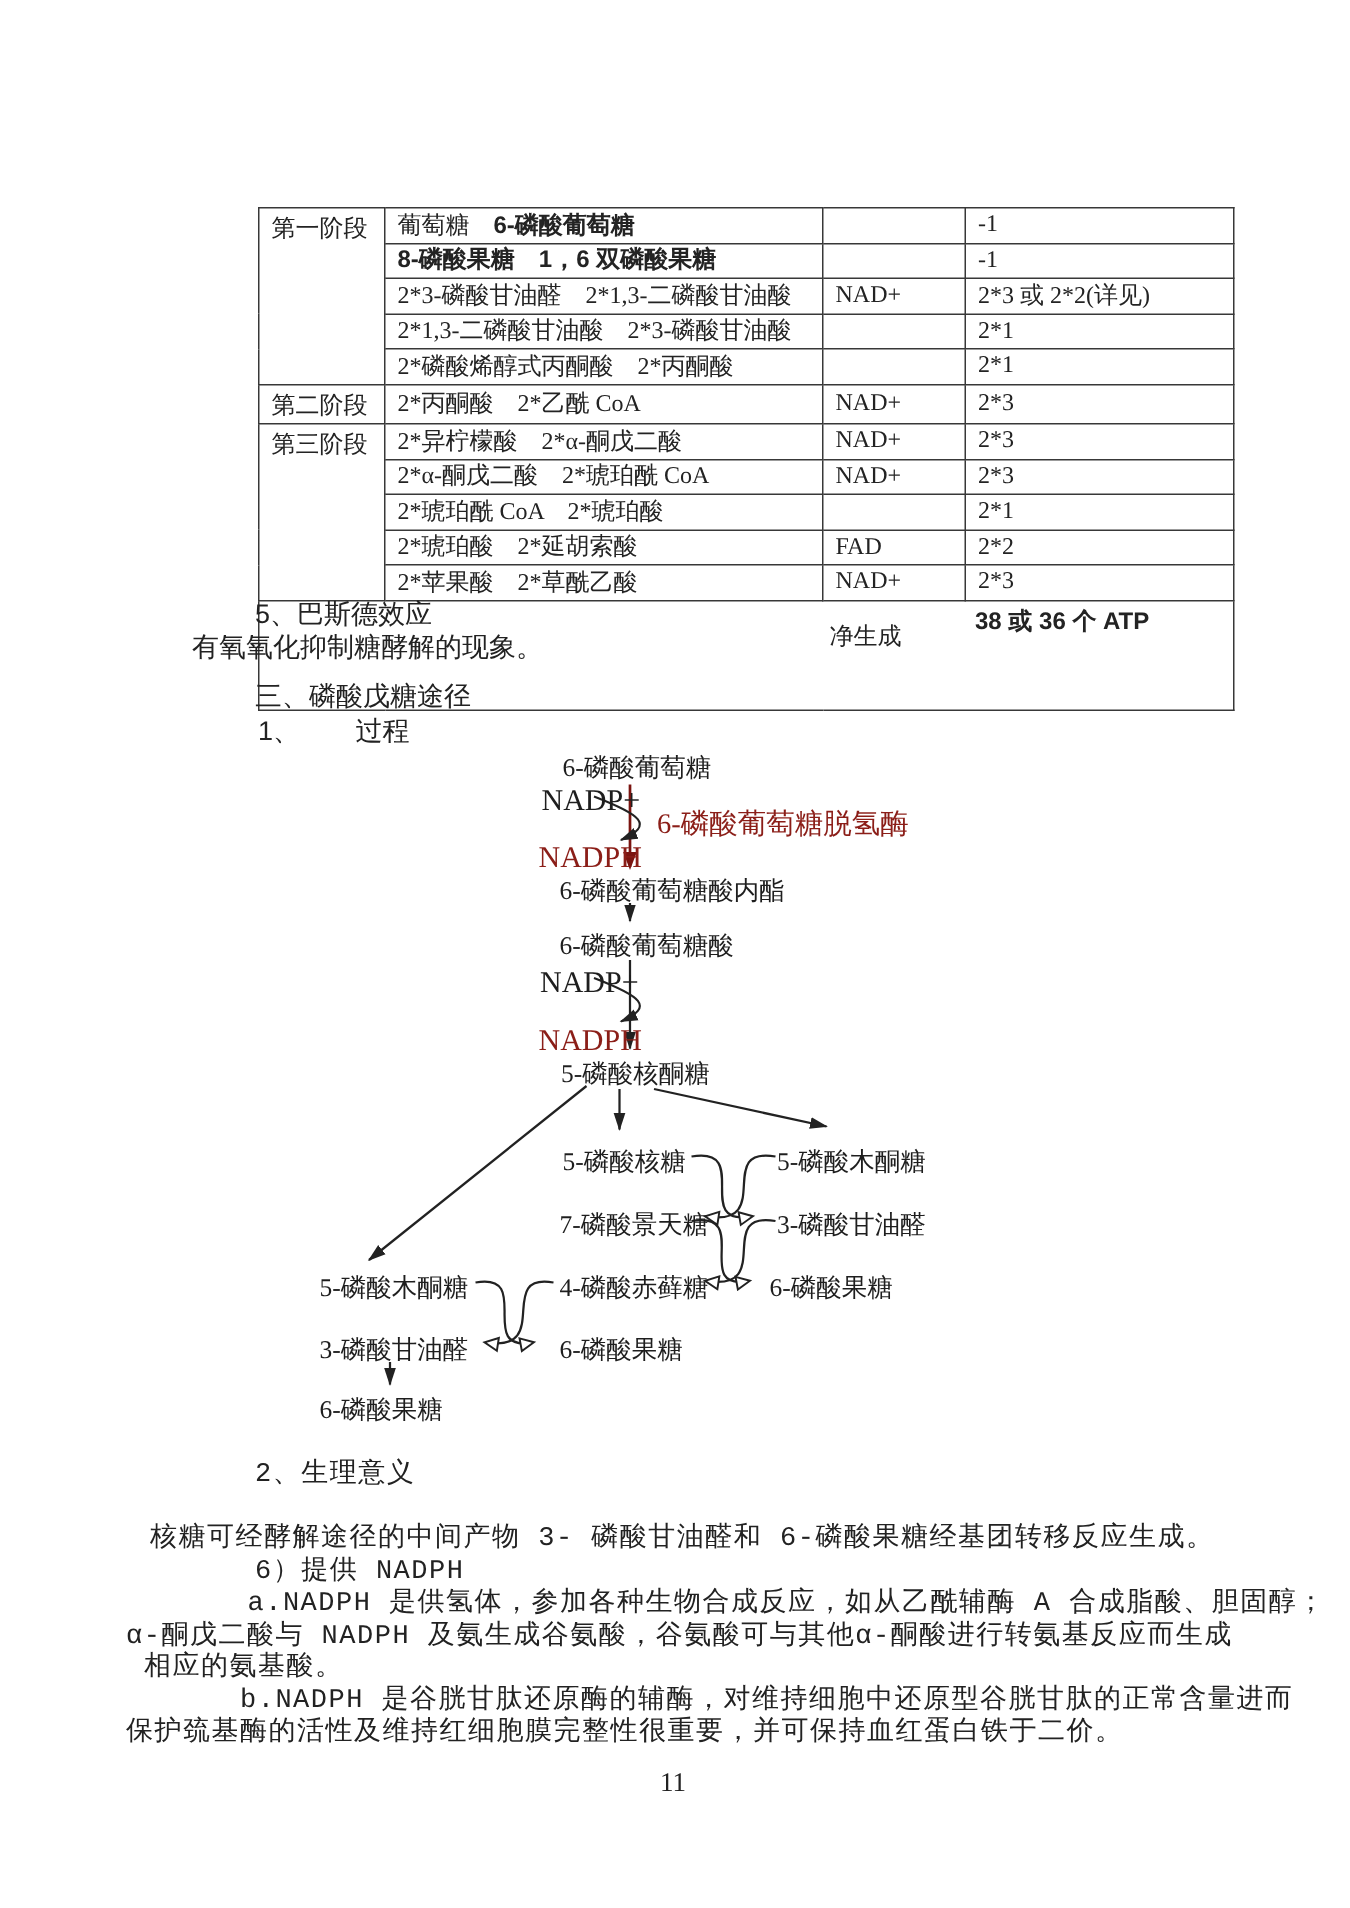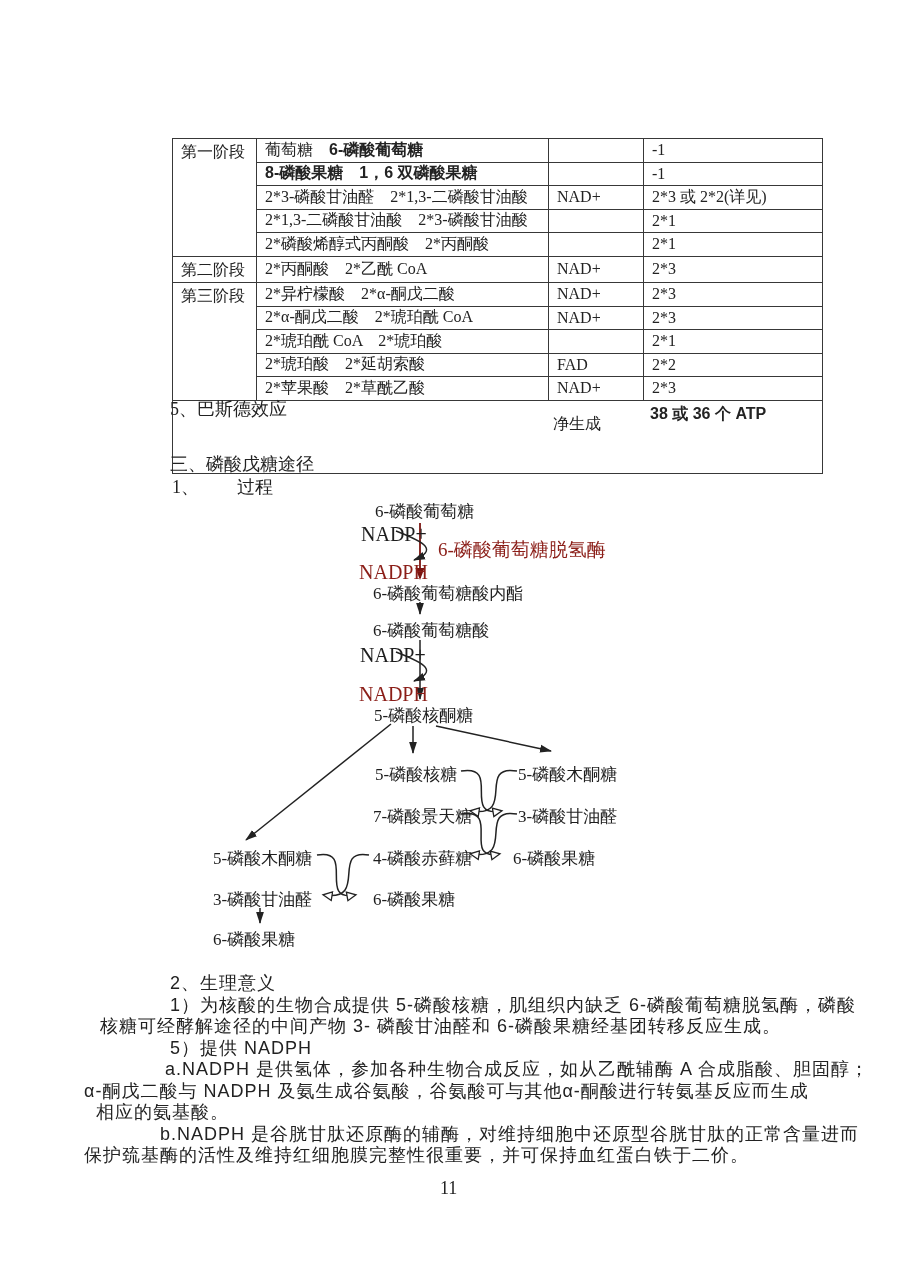--- a/index.html
+++ b/index.html
@@ -18,22 +18,22 @@
     border:1px solid #383838;height:22.5px;padding:0 0 0 8px;
     white-space:pre;overflow:hidden;vertical-align:middle;
   }
   #rxn-table td.stage{vertical-align:top;padding-top:3px;}
   .hei{font-family:"Liberation Sans","DejaVu Sans",sans-serif;font-weight:600;}
   #rxn-table td.footrow{position:relative;padding:0;}
   #rxn-table td.footrow .f-label{position:absolute;left:380px;top:13px;white-space:pre;}
   #rxn-table td.footrow .f-value{position:absolute;left:477px;top:3px;white-space:pre;}
   
   .line{position:absolute;white-space:pre;font-size:18px;line-height:20px;}
-  .para{font-family:Liberation Sans, sans-serif;letter-spacing:1px;}
-  .serifline{font-family:Liberation Serif, serif;}
+  .para{font-family:Liberation Mono, monospace;letter-spacing:1px;}
+  .serifline{font-family:Liberation Sans, sans-serif;}
   
   .dlabel{position:absolute;white-space:pre;font-size:17px;line-height:19px;color:#1e1e1e;}
   .dsmall{font-size:20px;}
   .dred{color:#8b1e18;}
   .denzyme{font-size:19px;color:#8b1e18;}
   #arrows{position:absolute;left:0;top:0;pointer-events:none;}
   .pagenum{position:absolute;font-size:18px;color:#222;}
 </style>
 </head>
 <body>
@@ -109,20 +109,21 @@
     <tr>
       <td class="footrow" colspan="4">
         <span class="f-label">净生成</span>
         <span class="f-value hei">38 或 36 个 ATP</span>
       </td>
     </tr>
   </tbody>
     </table>
 
   <div class="line serifline" style="left:170px;top:399px">5、巴斯德效应</div>
+  <div class="line serifline" style="left:128px;top:421px">有氧氧化抑制糖酵解的现象。</div>
   <div class="line serifline" style="left:170px;top:454px">三、磷酸戊糖途径</div>
   <div class="line serifline" style="left:172px;top:477px">1、</div>
   <div class="line serifline" style="left:237px;top:477px">过程</div>
 
   <svg id="arrows" width="900" height="1272" viewBox="0 0 900 1272">
     <defs>
       <marker id="ah-black" markerWidth="13" markerHeight="9" refX="11" refY="4.5" orient="auto" markerUnits="userSpaceOnUse">
         <path d="M0,0.6 L12,4.5 L0,8.4 z" fill="#222"></path>
       </marker>
       <marker id="ah-red" markerWidth="13" markerHeight="10" refX="10" refY="5" orient="auto" markerUnits="userSpaceOnUse">
@@ -163,23 +164,22 @@
   <span class="dlabel" style="left:373px;top:807px">7-磷酸景天糖</span>
   <span class="dlabel" style="left:518px;top:807px">3-磷酸甘油醛</span>
   <span class="dlabel" style="left:213px;top:849px">5-磷酸木酮糖</span>
   <span class="dlabel" style="left:373px;top:849px">4-磷酸赤藓糖</span>
   <span class="dlabel" style="left:513px;top:849px">6-磷酸果糖</span>
   <span class="dlabel" style="left:213px;top:890px">3-磷酸甘油醛</span>
   <span class="dlabel" style="left:373px;top:890px">6-磷酸果糖</span>
   <span class="dlabel" style="left:213px;top:930px">6-磷酸果糖</span>
 
   <div class="line para" style="left:170px;top:973px">2、生理意义</div>
-  <div class="line para" style="left:170px;top:995px">1）为核酸的生物合成提供 5-磷酸核糖，肌组织内缺乏 6-磷酸葡萄糖脱氢酶，磷酸</div>
   <div class="line para" style="left:100px;top:1016px">核糖可经酵解途径的中间产物 3- 磷酸甘油醛和 6-磷酸果糖经基团转移反应生成。</div>
-  <div class="line para" style="left:170px;top:1038px">5）提供 NADPH</div>
+  <div class="line para" style="left:170px;top:1038px">6）提供 NADPH</div>
   <div class="line para" style="left:165px;top:1059px">a.NADPH 是供氢体，参加各种生物合成反应，如从乙酰辅酶 A 合成脂酸、胆固醇；</div>
   <div class="line para" style="left:84px;top:1081px">α-酮戊二酸与 NADPH 及氨生成谷氨酸，谷氨酸可与其他α-酮酸进行转氨基反应而生成</div>
   <div class="line para" style="left:96px;top:1102px">相应的氨基酸。</div>
   <div class="line para" style="left:160px;top:1124px">b.NADPH 是谷胱甘肽还原酶的辅酶，对维持细胞中还原型谷胱甘肽的正常含量进而</div>
   <div class="line para" style="left:84px;top:1145px">保护巯基酶的活性及维持红细胞膜完整性很重要，并可保持血红蛋白铁于二价。</div>
 
   <div class="pagenum" style="left:440px;top:1178px">11</div>
 
 </div>
 

